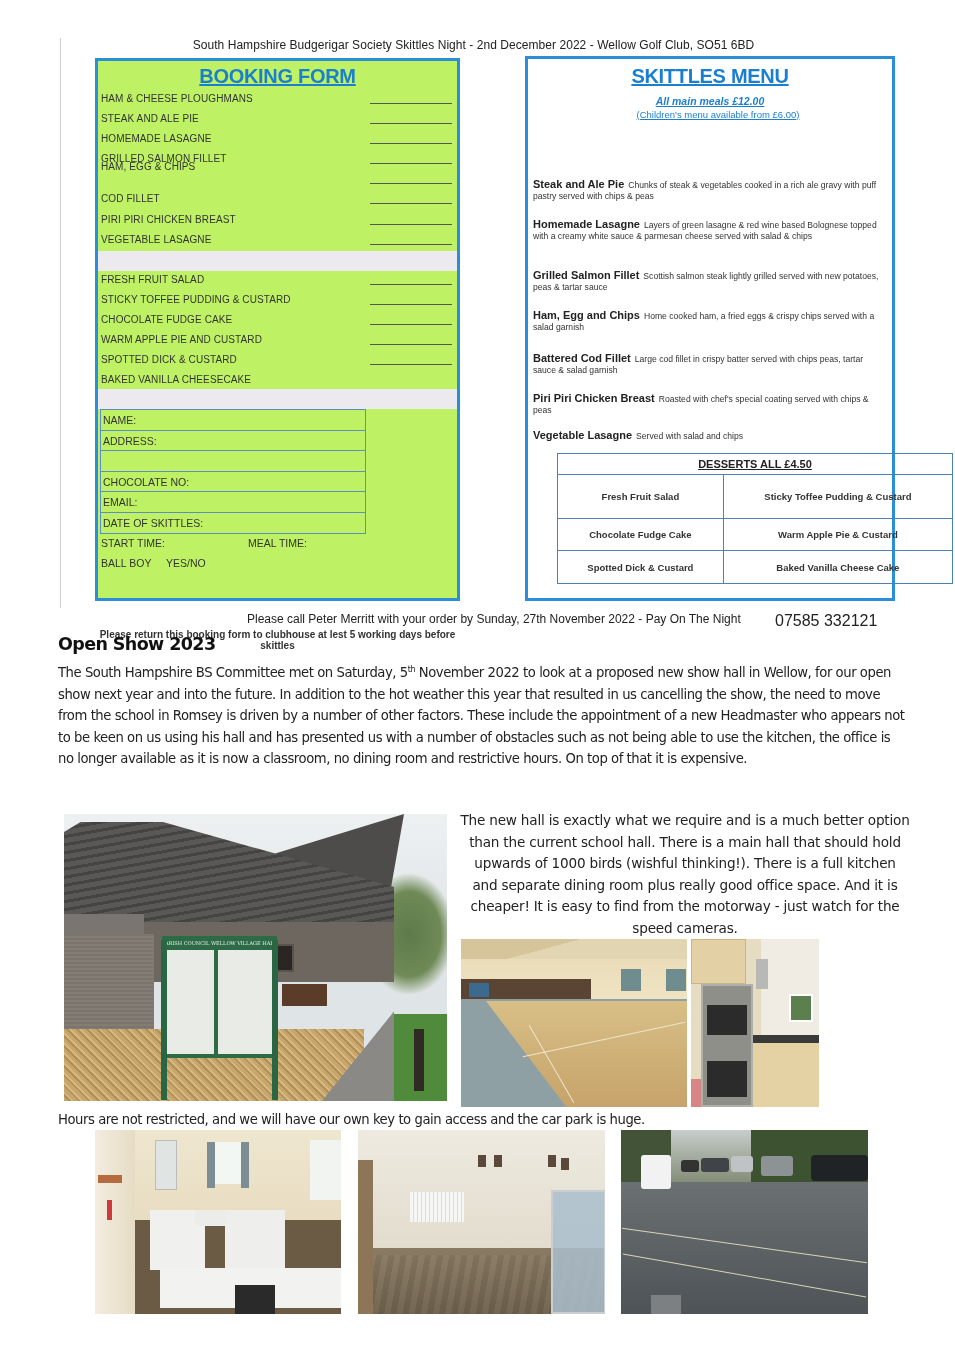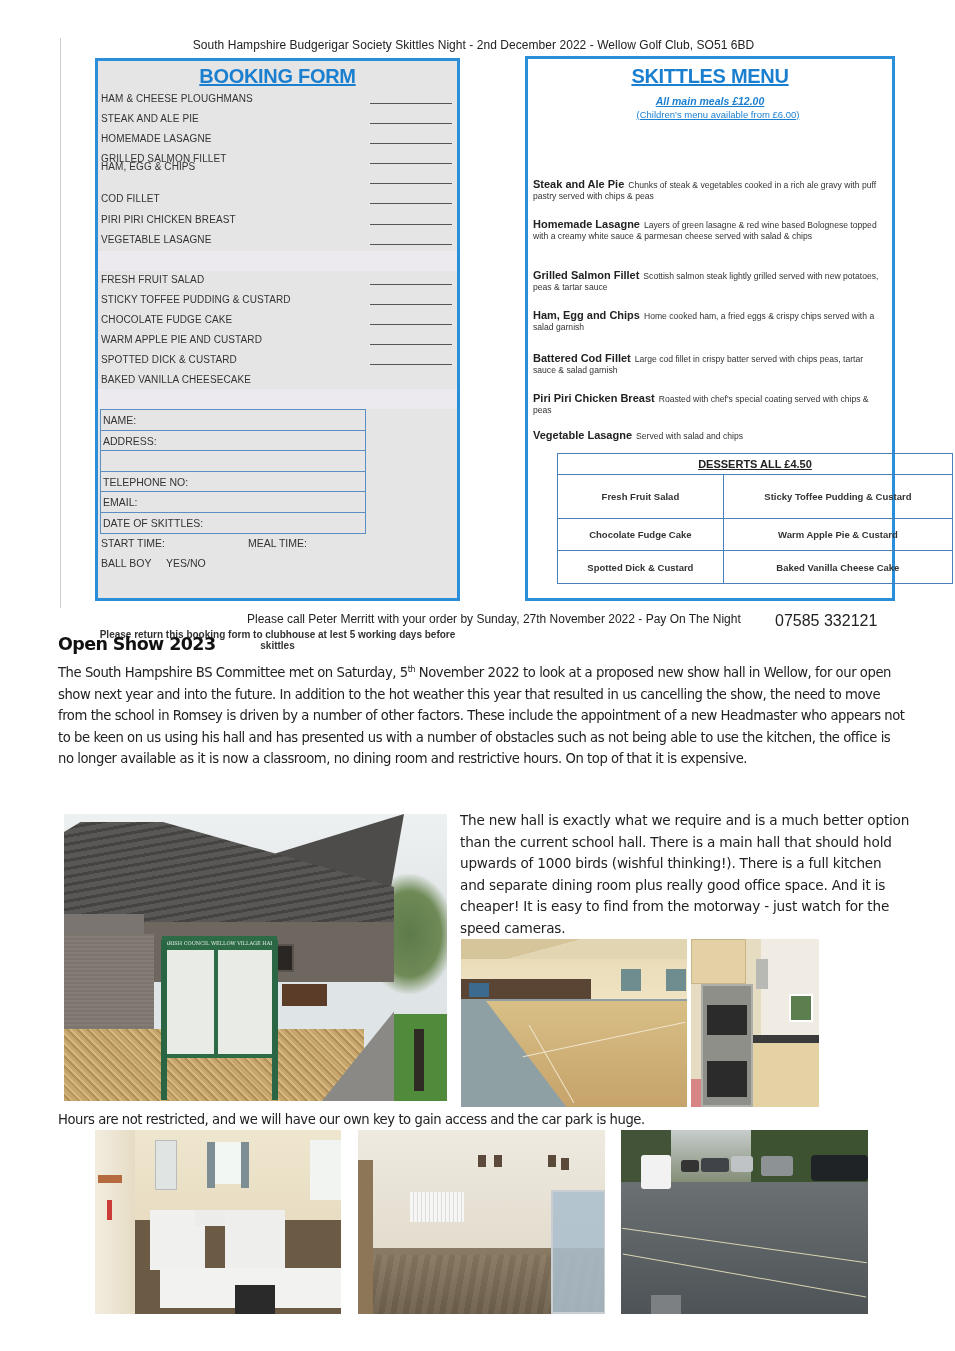--- a/index.html
+++ b/index.html
@@ -5,21 +5,21 @@
   * { box-sizing: border-box; margin: 0; padding: 0; }
   html, body { width: 955px; height: 1351px; background: #ffffff; overflow: hidden; }
   body { position: relative; font-family: "Liberation Sans", sans-serif; color: #1a1a1a; }
 
   .scan-edge { position: absolute; left: 60px; top: 38px; width: 1px; height: 570px; background: #cfcfcf; }
 
   .flyer-header { position: absolute; left: 0; top: 38px; width: 955px; text-align: center; font-size: 12px; color: #222; letter-spacing: 0.05px; }
   .flyer-header span { position: relative; left: -4px; }
 
   
-  .booking { position: absolute; left: 95px; top: 58px; width: 365px; height: 543px; border: 3px solid #2a8fd8; background: #e5e5e5; }
+  .booking { position: absolute; left: 95px; top: 58px; width: 365px; height: 543px; border: 3px solid #2a8fd8; background: #bef264; }
   .booking-title { position: absolute; left: 0; width: 100%; top: 4px; text-align: center; font-size: 20px; font-weight: bold; color: #1b7fd0; text-decoration: underline; letter-spacing: -0.3px; }
   .b-item { position: absolute; left: 3px; font-size: 10px; color: #333; letter-spacing: 0.1px; }
   .b-line { position: absolute; left: 272px; width: 82px; height: 1px; background: #555; }
   .gray-band { position: absolute; left: 0; width: 359px; background: #eceaee; }
   .details-box { position: absolute; left: 2px; top: 348px; width: 266px; border: 1px solid #5b8fc4; }
   .details-row { height: 20.5px; border-bottom: 1px solid #5b8fc4; font-size: 10.5px; color: #333; padding-left: 2px; line-height: 20px; }
   .details-row:last-child { border-bottom: none; }
   .plain-row { position: absolute; left: 3px; font-size: 10.5px; color: #333; }
   .return-note { position: absolute; left: 0; width: 100%; top: 525px; text-align: center; font-size: 10px; font-weight: bold; color: #333; margin-top: 43px; }
 
@@ -37,21 +37,21 @@
   .desserts .drow2 td { height: 32px; }
   .desserts .drow3 td { height: 33px; }
 
   .call-note { position: absolute; left: 247px; top: 612px; font-size: 12px; color: #222; }
   .phone { position: absolute; left: 775px; top: 612px; font-size: 16px; color: #222; }
 
   
   .article-title { position: absolute; left: 58px; top: 634px; font-size: 17.5px; font-weight: bold; color: #111; font-family: "DejaVu Sans", sans-serif; letter-spacing: -0.6px; }
   .para { position: absolute; font-family: "DejaVu Sans", sans-serif; font-size: 13.2px; line-height: 21.5px; color: #222; letter-spacing: -0.45px; }
   .para1 { left: 58px; top: 659px; width: 850px; }
-  .para2 { left: 460px; top: 810px; width: 450px; font-size: 13.6px; line-height: 21.6px; letter-spacing: -0.2px; }
+  .para2 { left: 460px; top: 810px; width: 450px; font-size: 13.6px; line-height: 21.6px; letter-spacing: -0.2px; text-align: center; }
   .para3 { left: 58px; top: 1109px; width: 850px; }
 
   
   .photo { position: absolute; overflow: hidden; }
   .ph-building { left: 64px; top: 814px; width: 383px; height: 287px; background: #e8ecee; }
   .ph-hall { left: 461px; top: 939px; width: 226px; height: 168px; background: #8fa0a4; }
   .ph-kitchen { left: 691px; top: 939px; width: 128px; height: 168px; background: #e6dcc2; }
   .ph-dining { left: 95px; top: 1130px; width: 246px; height: 184px; background: #efe7d2; }
   .ph-room { left: 358px; top: 1130px; width: 247px; height: 184px; background: #ebe6d8; }
   .ph-carpark { left: 621px; top: 1130px; width: 247px; height: 184px; background: #5f6468; }
@@ -97,21 +97,21 @@
   <div class="b-item" style="top:293px">SPOTTED DICK &amp; CUSTARD</div>
   <div class="b-line" style="top:303px"></div>
   <div class="b-item" style="top:313px">BAKED VANILLA CHEESECAKE</div>
 
   <div class="gray-band" style="top:328px;height:20px"></div>
 
   <div class="details-box">
     <div class="details-row">NAME:</div>
     <div class="details-row">ADDRESS:</div>
     <div class="details-row"></div>
-    <div class="details-row">TELEPHONE NO:</div>
+    <div class="details-row">CHOCOLATE NO:</div>
     <div class="details-row">EMAIL:</div>
     <div class="details-row">DATE OF SKITTLES:</div>
   </div>
 
   <div class="plain-row" style="top:476px">START TIME:</div>
   <div class="plain-row" style="top:476px;left:150px">MEAL TIME:</div>
   <div class="plain-row" style="top:496px">BALL BOY</div>
   <div class="plain-row" style="top:496px;left:68px">YES/NO</div>
 
   <div class="return-note">Please return this booking form to clubhouse at lest 5 working days before skittles</div>

